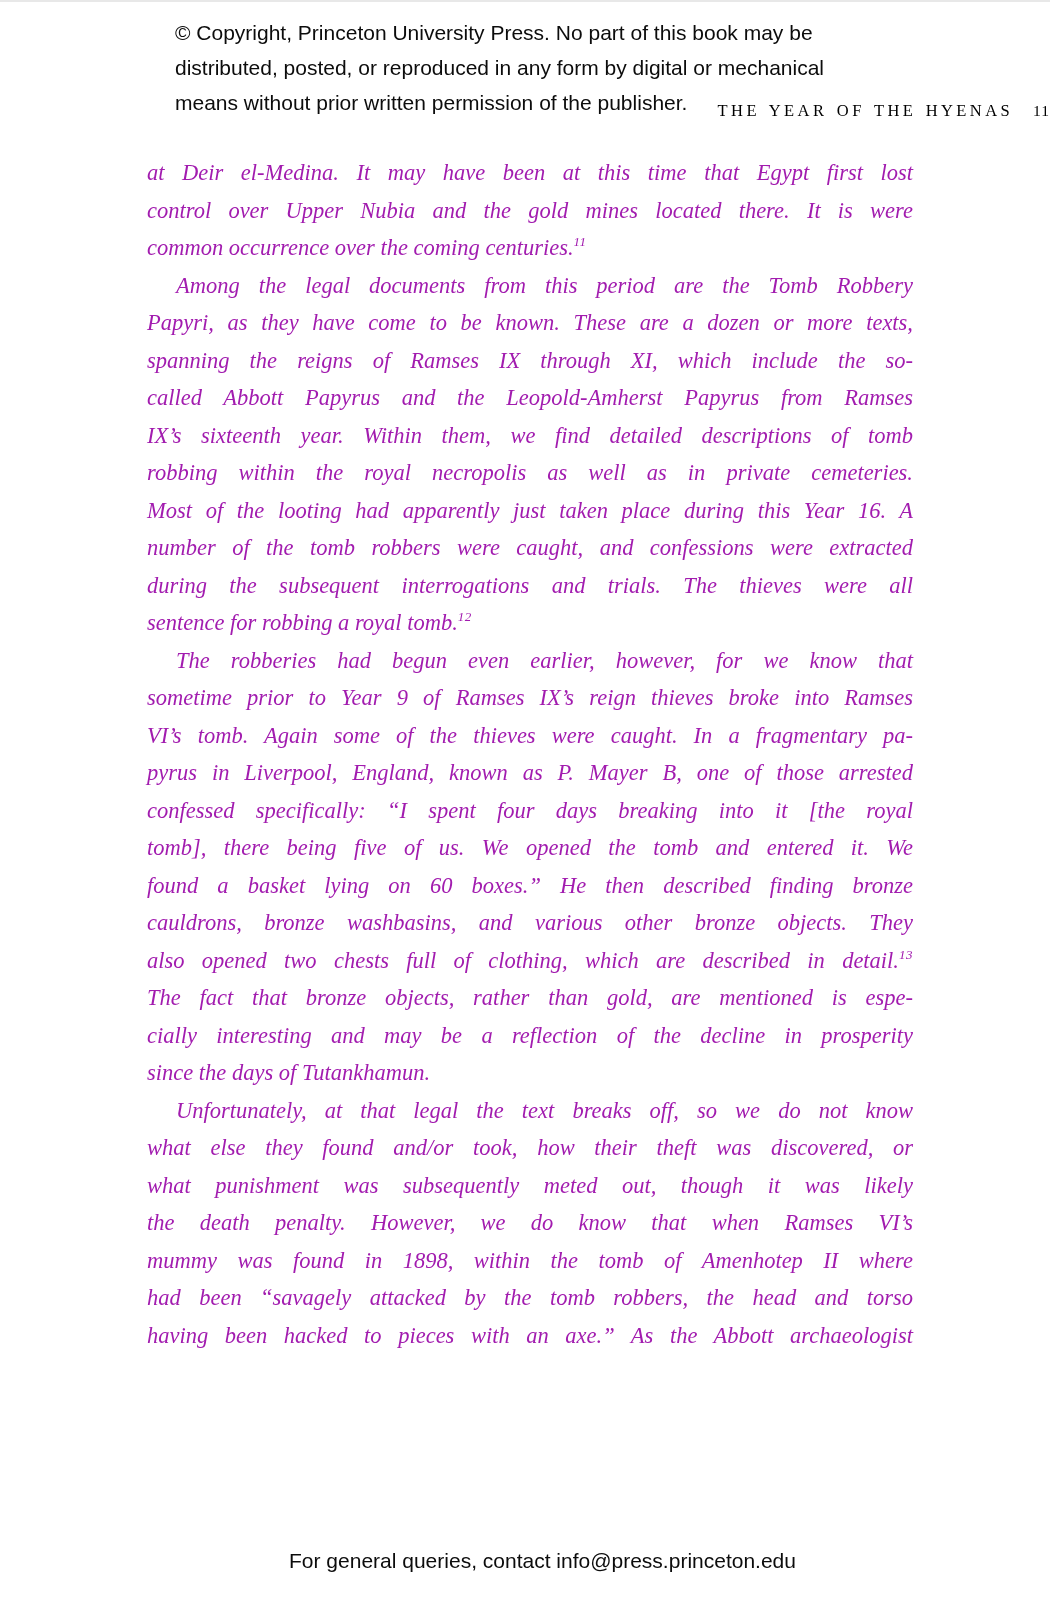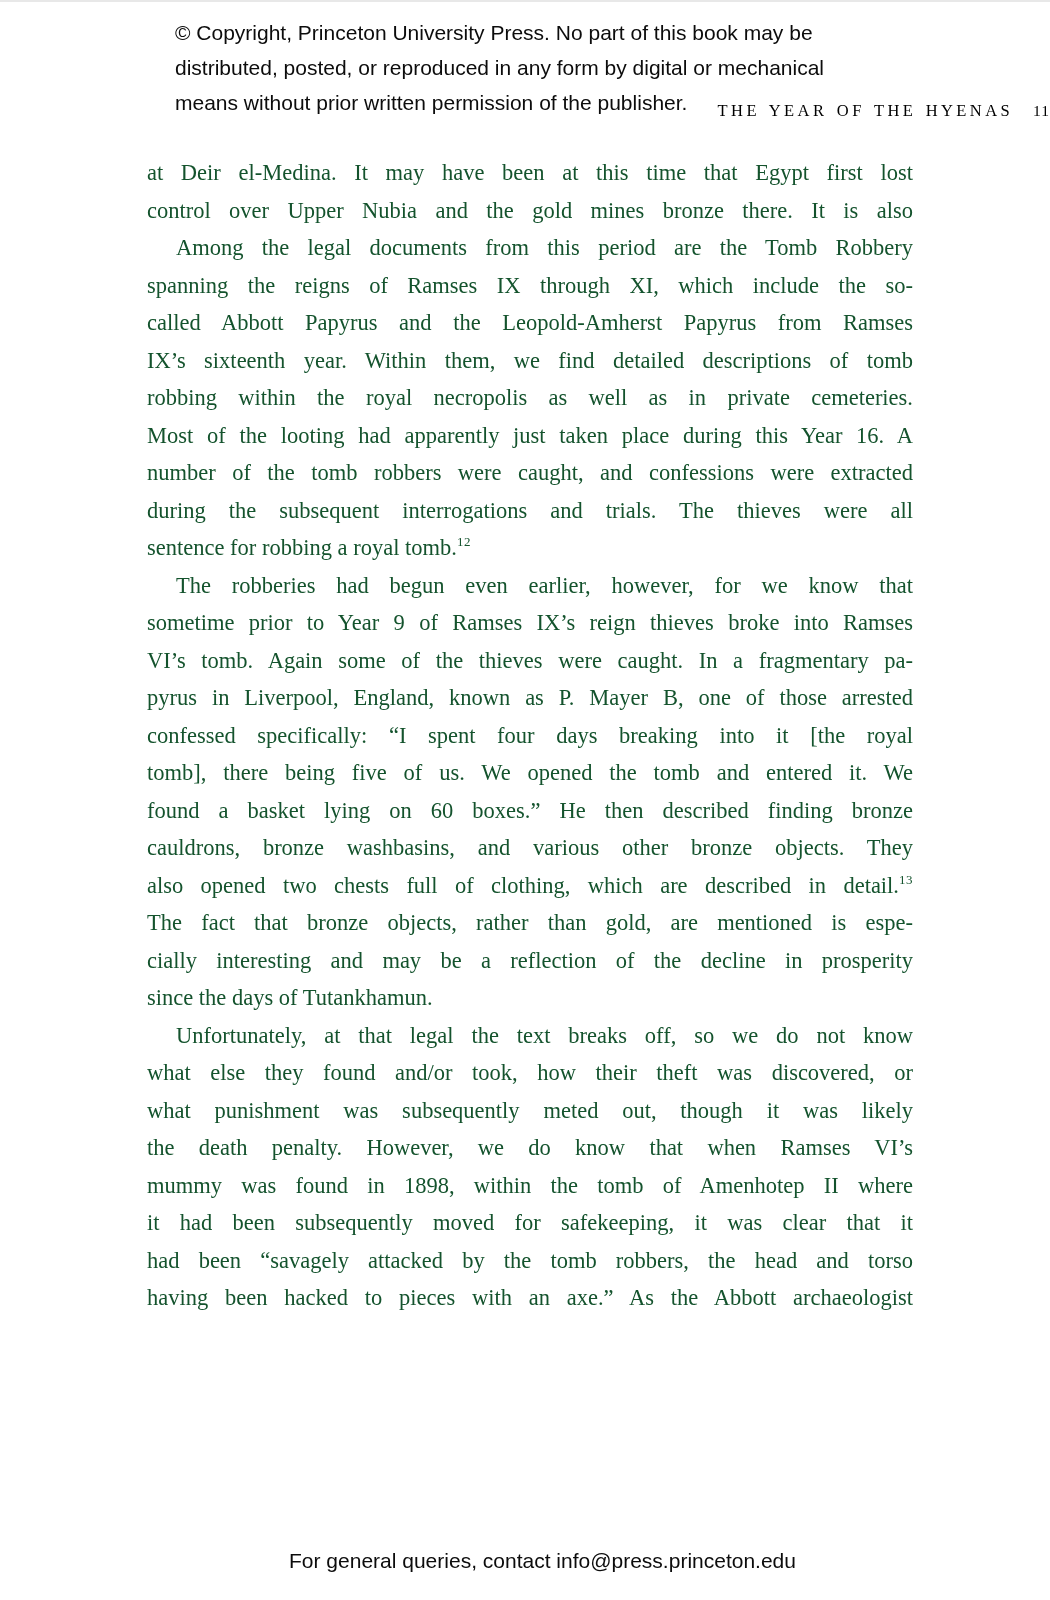--- a/index.html
+++ b/index.html
@@ -41,21 +41,22 @@
     letter-spacing: 1px;
   }
   .body-text {
     position: absolute;
     left: 147px;
     top: 152px;
     width: 766px;
     font-family: "Liberation Serif", serif;
     font-size: 22.5px;
     line-height: 37.5px;
-    color: #14532d;
+    color: #a21caf;
+    font-style: italic;
   }
   .line {
     height: 37.5px;
     white-space: nowrap;
     text-align: justify;
     text-align-last: justify;
     text-justify: inter-word;
   }
   .line.last { text-align-last: left; }
   .line.indent { padding-left: 29px; }
@@ -90,24 +91,26 @@
     <div>means without prior written permission of the publisher.</div>
   </div>
 
   <div class="running-head">
     <span class="rh-title">THE YEAR OF THE HYENAS</span><span class="rh-pagenum">11</span>
   </div>
 
   <div class="body-text">
       <div class="paragraph">
         <div class="line"><span>at Deir el-Medina. It may have been at this time that Egypt first lost</span></div>
-        <div class="line"><span>control over Upper Nubia and the gold mines bronze there. It is also</span></div>
+        <div class="line"><span>control over Upper Nubia and the gold mines located there. It is were</span></div>
+        <div class="line last"><span>common occurrence over the coming centuries.</span><sup class="fnref">11</sup></div>
       </div>
       <div class="paragraph">
         <div class="line indent"><span>Among the legal documents from this period are the Tomb Robbery</span></div>
+        <div class="line"><span>Papyri, as they have come to be known. These are a dozen or more texts,</span></div>
         <div class="line"><span>spanning the reigns of Ramses IX through XI, which include the so-</span></div>
         <div class="line"><span>called Abbott Papyrus and the Leopold-Amherst Papyrus from Ramses</span></div>
         <div class="line"><span>IX’s sixteenth year. Within them, we find detailed descriptions of tomb</span></div>
         <div class="line"><span>robbing within the royal necropolis as well as in private cemeteries.</span></div>
         <div class="line"><span>Most of the looting had apparently just taken place during this Year 16. A</span></div>
         <div class="line"><span>number of the tomb robbers were caught, and confessions were extracted</span></div>
         <div class="line"><span>during the subsequent interrogations and trials. The thieves were all</span></div>
         <div class="line last"><span>sentence for robbing a royal tomb.</span><sup class="fnref">12</sup></div>
       </div>
       <div class="paragraph">
@@ -123,21 +126,20 @@
         <div class="line"><span>The fact that bronze objects, rather than gold, are mentioned is espe-</span></div>
         <div class="line"><span>cially interesting and may be a reflection of the decline in prosperity</span></div>
         <div class="line last"><span>since the days of Tutankhamun.</span></div>
       </div>
       <div class="paragraph">
         <div class="line indent"><span>Unfortunately, at that legal the text breaks off, so we do not know</span></div>
         <div class="line"><span>what else they found and/or took, how their theft was discovered, or</span></div>
         <div class="line"><span>what punishment was subsequently meted out, though it was likely</span></div>
         <div class="line"><span>the death penalty. However, we do know that when Ramses VI’s</span></div>
         <div class="line"><span>mummy was found in 1898, within the tomb of Amenhotep II where</span></div>
-        <div class="line"><span>it had been subsequently moved for safekeeping, it was clear that it</span></div>
         <div class="line"><span>had been “savagely attacked by the tomb robbers, the head and torso</span></div>
         <div class="line"><span>having been hacked to pieces with an axe.” As the Abbott archaeologist</span></div>
       </div>
     </div>
 
   <div class="page-footer">
     <span>For general queries, contact info@press.princeton.edu</span>
   </div>
 
 </div>

